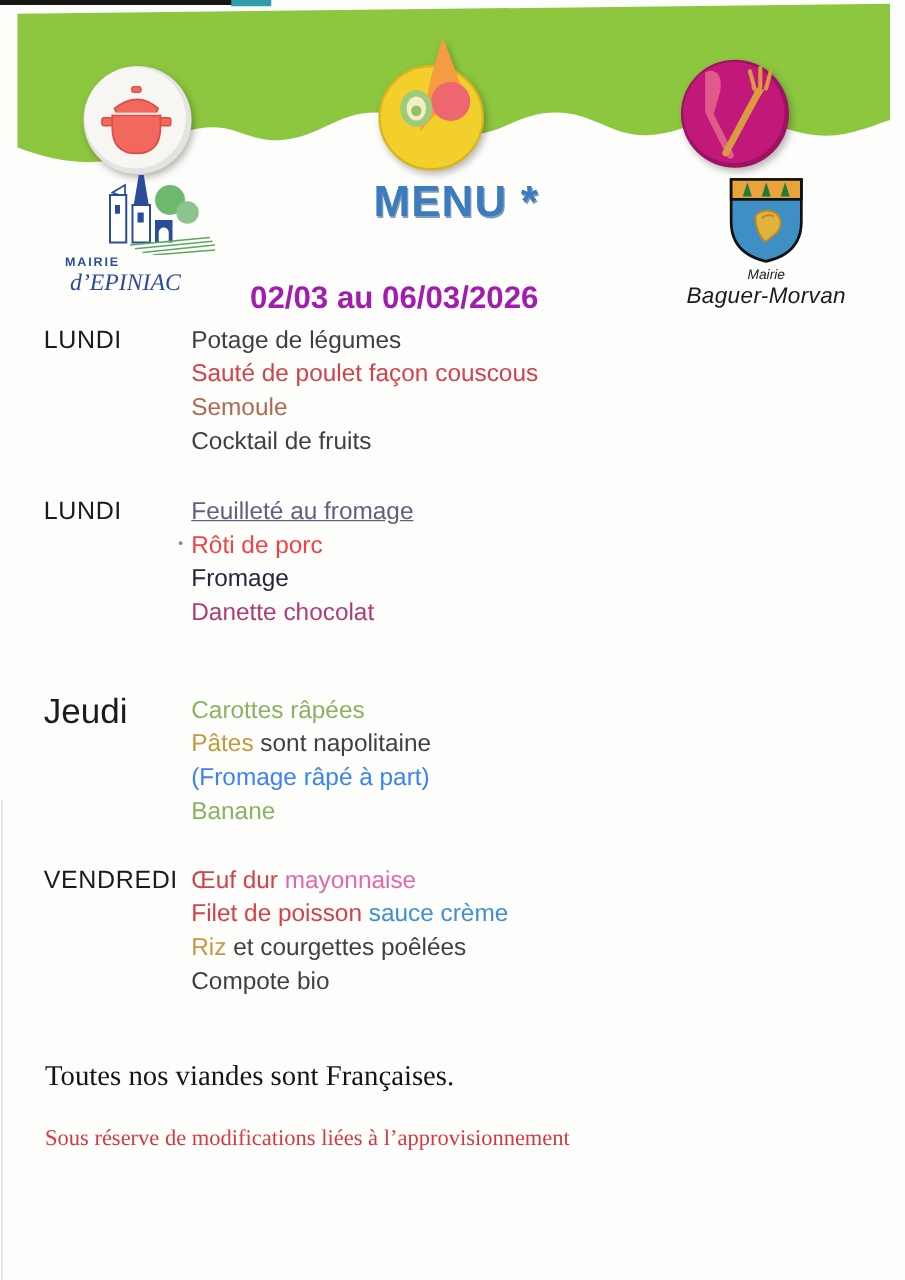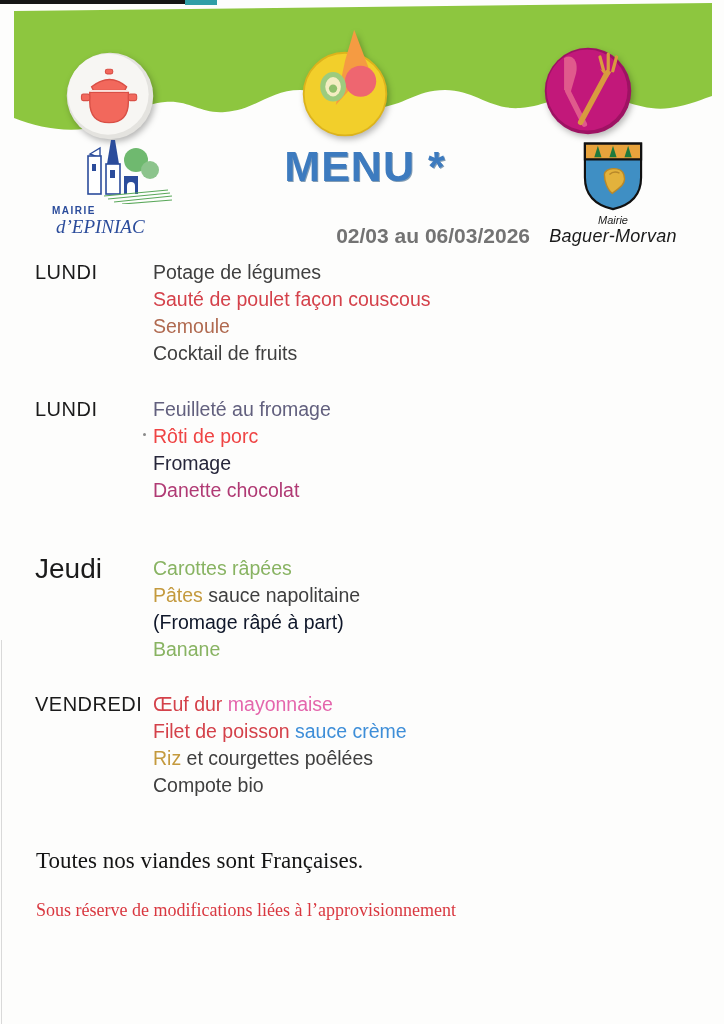--- a/index.html
+++ b/index.html
@@ -23,26 +23,26 @@
 
   
   .logo-left{position:absolute;left:44px;top:138px;width:140px;color:#2b4c9b;}
   .logo-left svg{display:block;margin-left:20px;}
   .logo-left .l1{font-size:10px;letter-spacing:1.5px;margin:1px 0 0 8px;font-weight:600;}
   .logo-left .l2{font-family:"Liberation Serif",serif;font-style:italic;font-size:19px;margin:0 0 0 12px;}
 
   
   .title{
     position:absolute;left:240px;top:142px;width:250px;text-align:center;
-    font-size:43px;font-weight:bold;letter-spacing:1px;color:#3d7bbf;
+    font-size:35px;font-weight:bold;letter-spacing:1px;color:#3d7bbf;
     text-shadow:1px 1px 0 rgba(31,78,121,.55);
   }
   .date{
-    position:absolute;left:200px;top:224px;width:330px;text-align:right;
-    font-size:21px;font-weight:bold;color:#737373;
+    position:absolute;left:200px;top:224px;width:330px;text-align:left;
+    font-size:25px;font-weight:bold;color:#a21caf;
   }
 
   
   .logo-right{position:absolute;left:528px;top:140px;width:170px;text-align:center;color:#1a1a1a;}
   .logo-right svg{display:block;margin:0 auto;}
   .logo-right .r1{font-size:11px;font-style:italic;margin-top:2px;}
   .logo-right .r2{font-size:18px;font-style:italic;letter-spacing:.3px;}
 
   
   .day{position:absolute;left:0;width:724px;}
@@ -162,32 +162,32 @@
         <div class="dishes">
           <div class="dish"><span style="color: rgb(63, 63, 63);">Potage de légumes</span></div>
           <div class="dish"><span style="color: rgb(212, 65, 74);">Sauté de poulet façon couscous</span></div>
           <div class="dish"><span style="color: rgb(176, 106, 80);">Semoule</span></div>
           <div class="dish"><span style="color: rgb(63, 63, 63);">Cocktail de fruits</span></div>
         </div>
       </div>
       <div class="day" style="top: 396px;">
         <div class="day-label">LUNDI</div>
         <div class="dishes">
-          <div class="dish"><span style="color: rgb(98, 96, 126);">Feuilleté au fromage</span></div>
+          <div class="dish"><span style="color: rgb(98, 96, 126); text-decoration: underline;">Feuilleté au fromage</span></div>
           <div class="dish"><span style="color: #ef4444;">Rôti de porc</span></div>
           <div class="dish"><span style="color: rgb(38, 38, 58);">Fromage</span></div>
           <div class="dish"><span style="color: rgb(176, 58, 116);">Danette chocolat</span></div>
         </div>
       </div>
       <div class="day" style="top: 555px;">
         <div class="day-label">Jeudi</div>
         <div class="dishes">
           <div class="dish"><span style="color: rgb(136, 179, 98);">Carottes râpées</span></div>
-          <div class="dish"><span style="color: rgb(196, 154, 62);">Pâtes</span><span style="color: rgb(63, 63, 63);"> sauce napolitaine</span></div>
-          <div class="dish"><span style="color: #0f172a;">(Fromage râpé à part)</span></div>
+          <div class="dish"><span style="color: rgb(196, 154, 62);">Pâtes</span><span style="color: rgb(63, 63, 63);"> sont napolitaine</span></div>
+          <div class="dish"><span style="color: #3b82f6;">(Fromage râpé à part)</span></div>
           <div class="dish"><span style="color: rgb(136, 179, 98);">Banane</span></div>
         </div>
       </div>
       <div class="day" style="top: 691px;">
         <div class="day-label">VENDREDI</div>
         <div class="dishes">
           <div class="dish"><span style="color: rgb(212, 65, 74);">Œuf dur</span><span style="color: rgb(228, 102, 172); text-align: center;"> mayonnaise</span></div>
           <div class="dish"><span style="color: rgb(212, 65, 74);">Filet de poisson</span><span style="color: rgb(62, 142, 216);"> sauce crème</span></div>
           <div class="dish"><span style="color: rgb(196, 154, 62);">Riz</span><span style="color: rgb(63, 63, 63);"> et courgettes poêlées</span></div>
           <div class="dish"><span style="color: rgb(63, 63, 63);">Compote bio</span></div>

